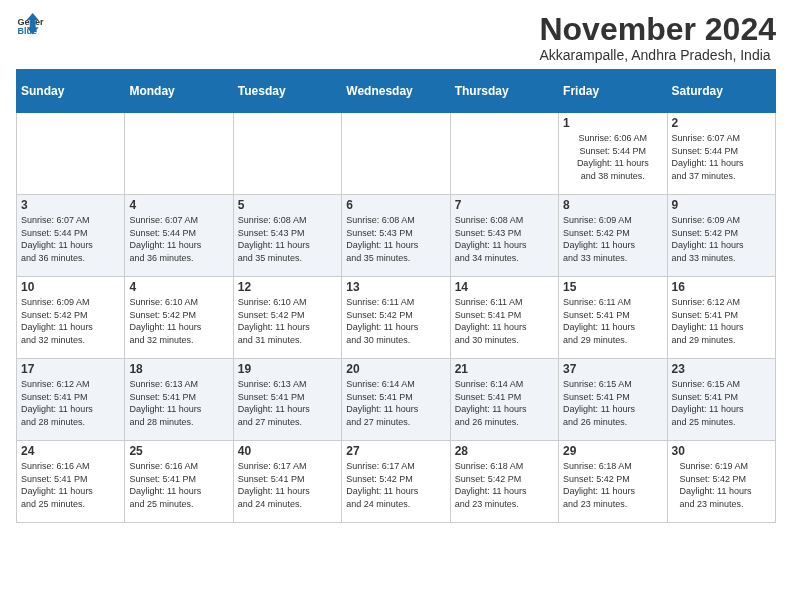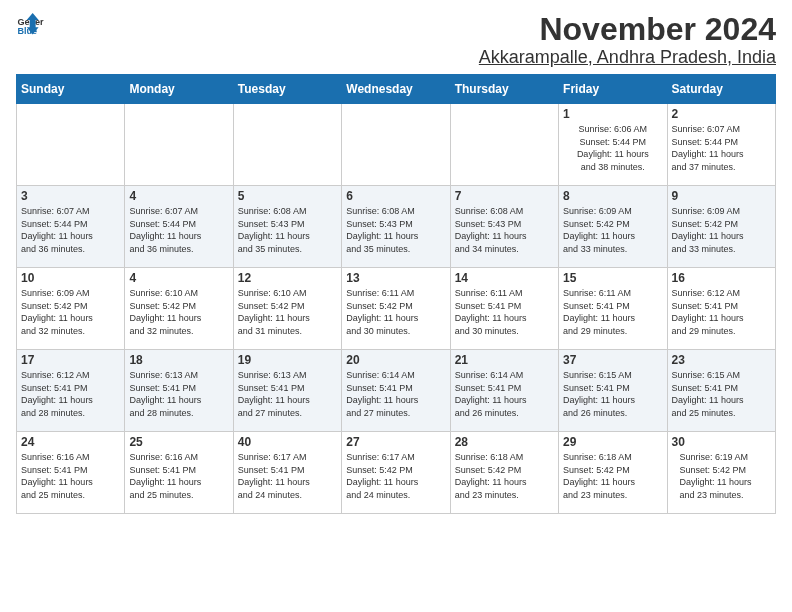--- a/index.html
+++ b/index.html
@@ -24,44 +24,43 @@
     .logo {
       display: flex;
       align-items: center;
       gap: 4px;
     }
     .logo-icon {
       width: 28px;
       height: 28px;
     }
     .title-block {
-      text-align: right;
+      text-align: left;
     }
     .month-title {
       font-size: 32px;
       font-weight: bold;
       color: #333;
       line-height: 1.1;
     }
     .location {
-      font-size: 18px;
-      color: #333;
-      text-decoration: underline;
+      font-size: 14px;
+      color: #333;
     }
     .calendar {
       width: 100%;
       border-collapse: collapse;
       table-layout: fixed;
     }
     .calendar thead th {
       background: #1a6faf;
       color: #fff;
       font-size: 12px;
       font-weight: bold;
-      padding: 7px 4px;
+      padding: 14px 4px;
       text-align: left;
       border: 1px solid #1a6faf;
     }
     .calendar tbody td {
       border: 1px solid #ccc;
       vertical-align: top;
       padding: 3px 4px;
       font-size: 9.5px;
       color: #333;
       height: 82px;

